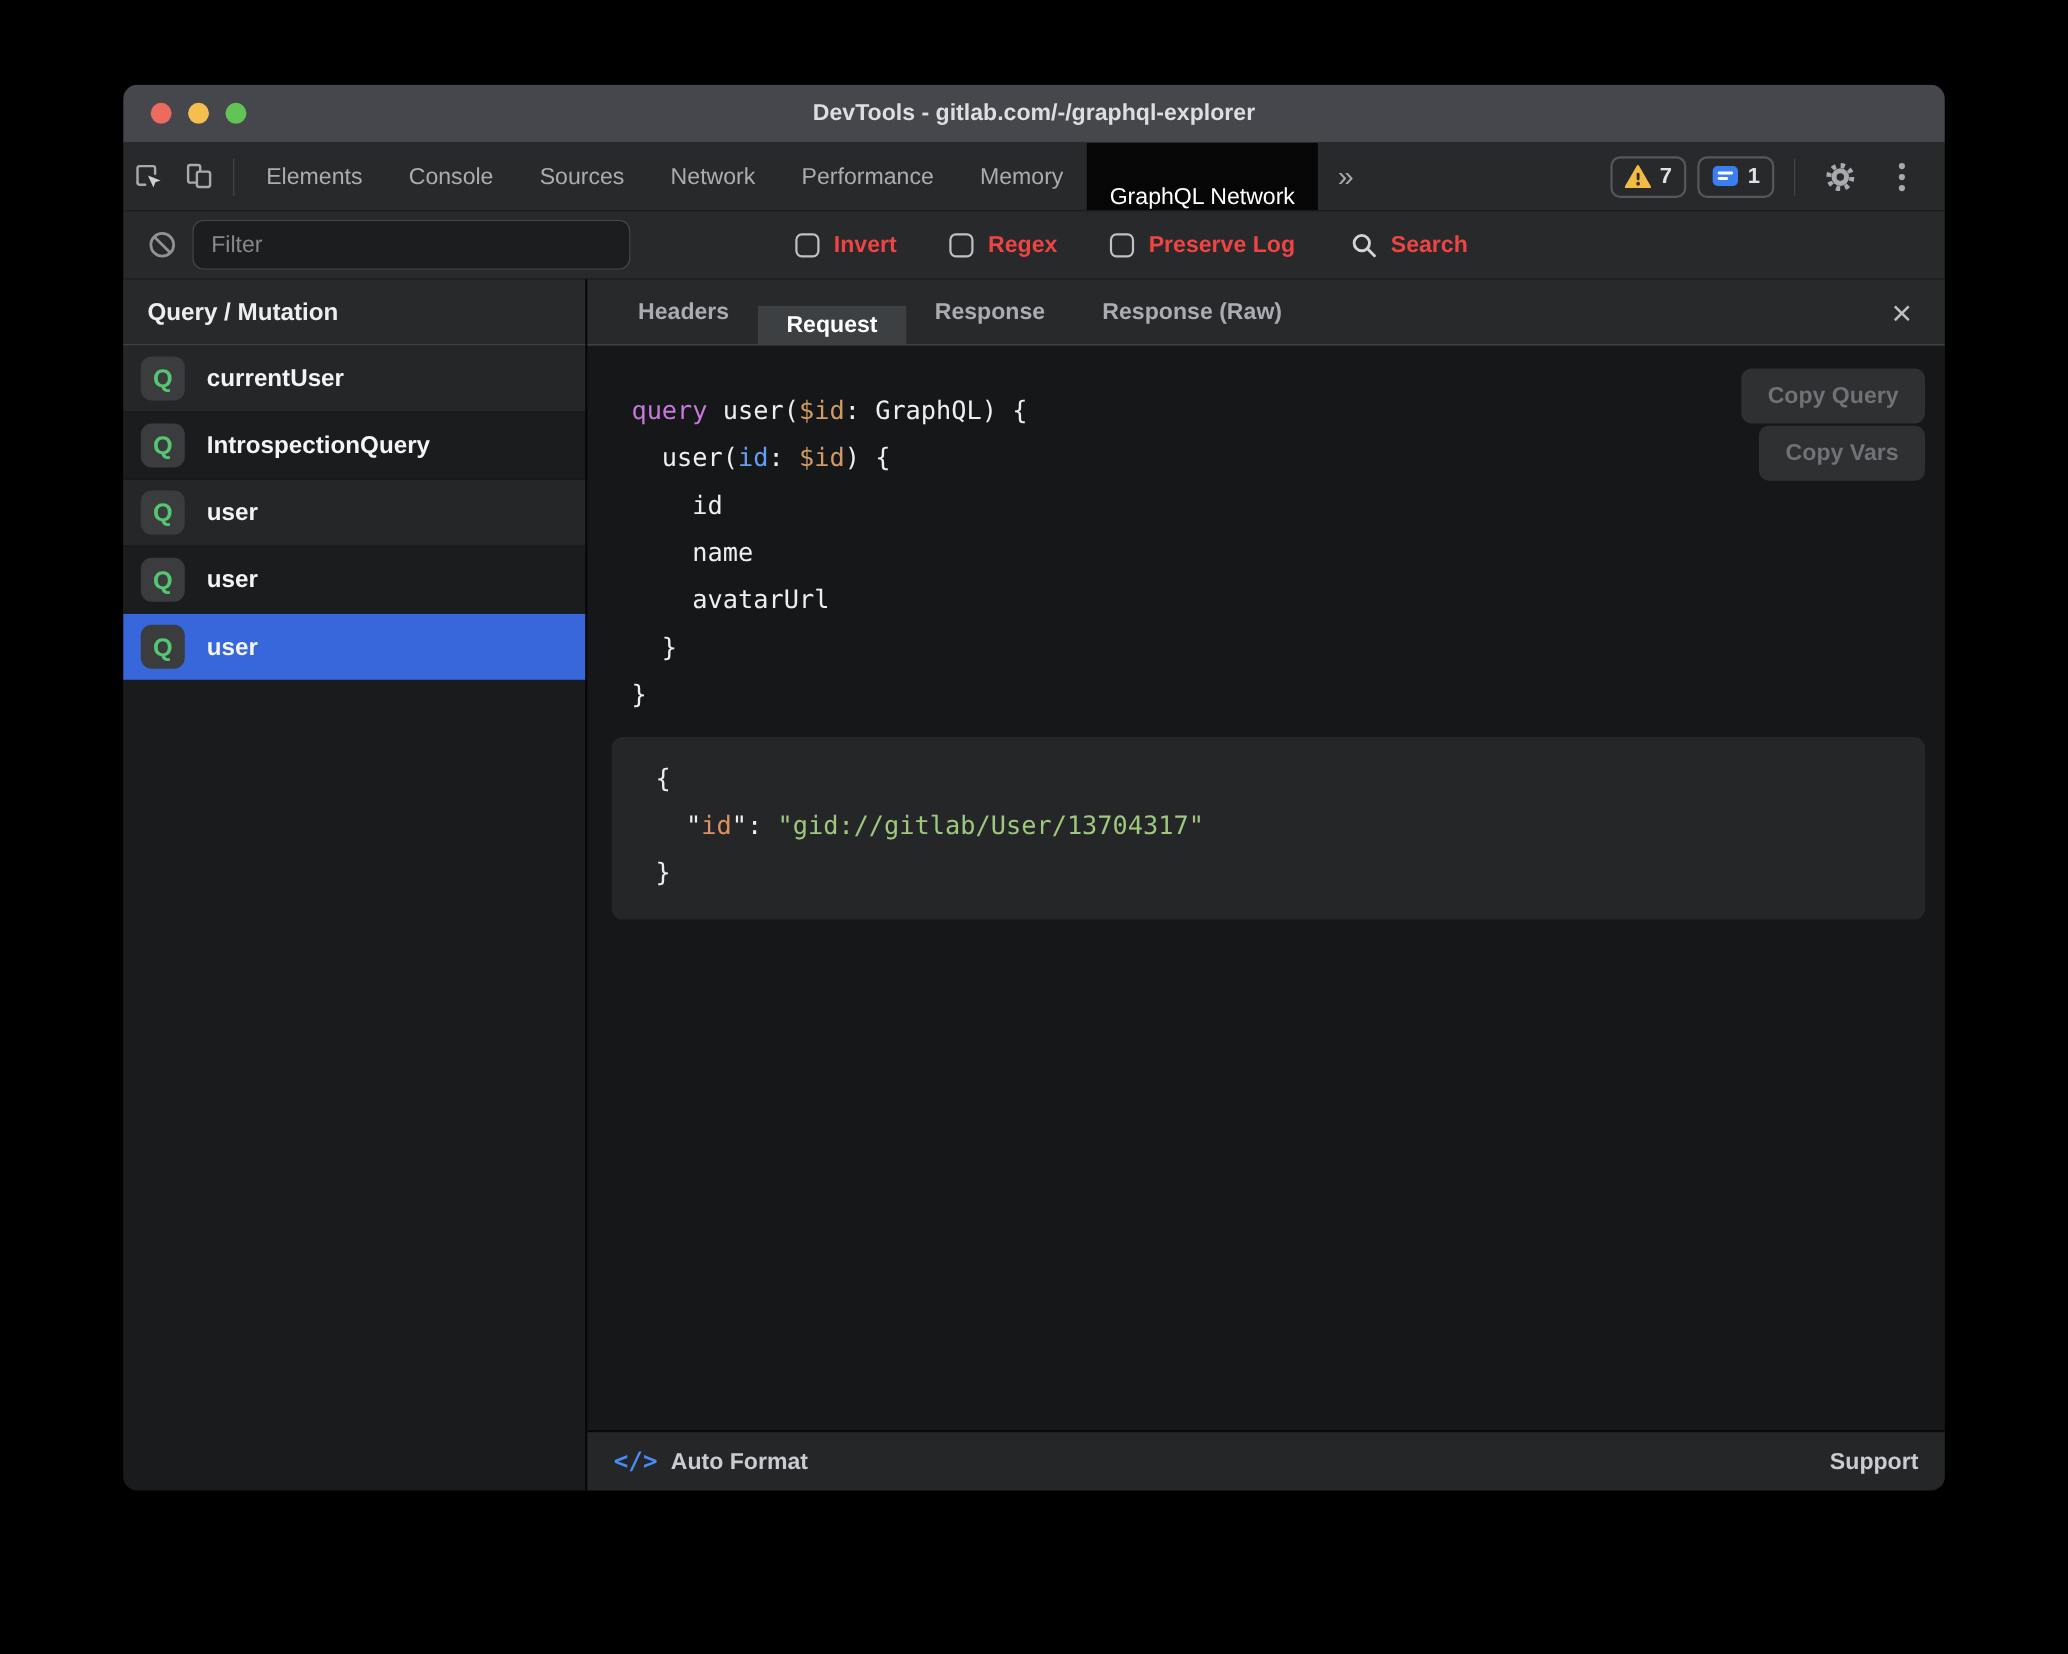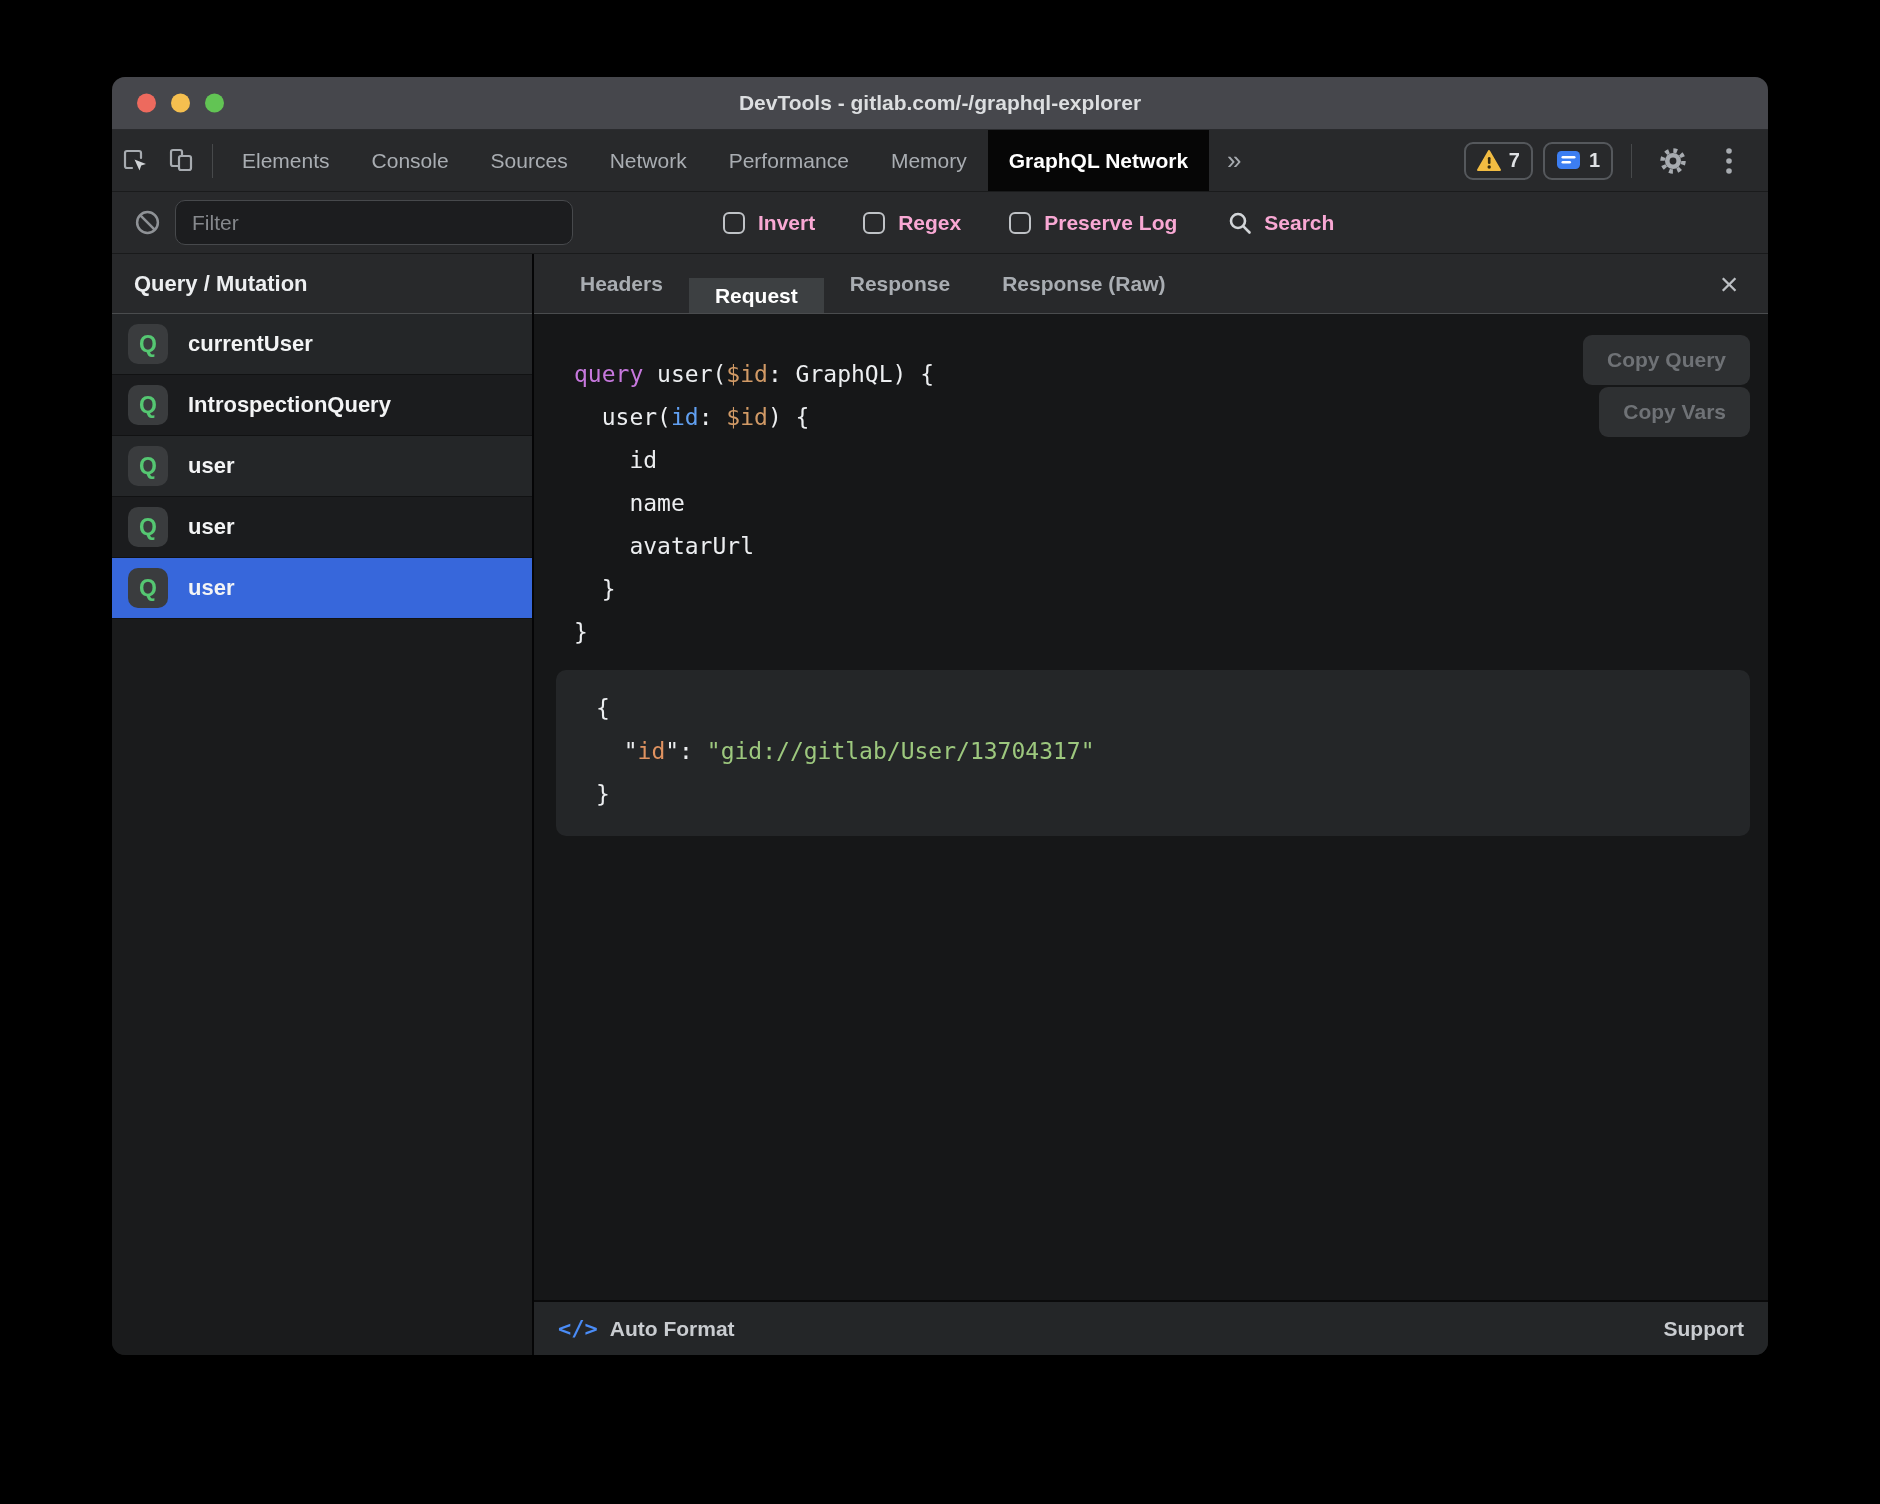--- a/index.html
+++ b/index.html
@@ -17,37 +17,37 @@
   .light.red { background:#ed6a5e; } .light.yellow { background:#f5bf4f; } .light.green { background:#62c454; }
   .title { color:#dcdee0; font-size:21px; font-weight:700; }
 
   
   .toolbar { height:62px; flex:none; background:#28292b; border-bottom:1px solid #1a1b1c;
     display:flex; align-items:center; }
   .icon-btn { width:46px; height:46px; display:flex; align-items:center; justify-content:center; flex:none; }
   .tb-divider { width:1px; height:34px; background:#47494b; margin:0 8px; flex:none; }
   .tabs { display:flex; align-items:stretch; height:100%; }
   .tab { padding:0 21px; display:flex; align-items:center; font-size:21px; color:#a9adb2; white-space:nowrap; }
-  .tab.active { background:#060606; color:#fff; font-weight:700; }
+  .tab.active { background:#060606; color:#fff; font-weight:400;align-items:flex-end; }
   .overflow { display:flex; align-items:center; padding:0 18px; color:#a7abb0; font-size:26px; }
   .tb-right { margin-left:auto; display:flex; align-items:center; gap:10px; padding-right:16px; }
   .badge { border:2px solid #55585c; border-radius:9px; height:38px; padding:0 11px;
     display:flex; align-items:center; gap:8px; color:#dfe1e4; font-size:20px; font-weight:700; }
 
   
   .filterrow { height:62px; flex:none; background:#28292b; border-bottom:1px solid #191a1b;
     display:flex; align-items:center; }
   .block-btn { margin:0 14px 0 22px; display:flex; }
   .filter-input { width:398px; height:45px; border-radius:10px; background:#1c1d1f; border:1px solid #47494c;
     padding:0 16px; font-size:21px; color:#e6e7e9; outline:none; font-family:"Liberation Sans",sans-serif; }
   .filter-input::placeholder { color:#85888c; }
   .filter-opts { display:flex; align-items:center; gap:48px; margin-left:150px; }
   .chk { display:flex; align-items:center; gap:13px; cursor:default; }
   .chk .box { width:22px; height:22px; border:2px solid #bfc2c6; border-radius:6px; background:transparent; }
-  .chk-label, .search-label { font-size:21px; font-weight:700; color:#f9a8d4; white-space:nowrap; }
+  .chk-label, .search-label { font-size:21px; font-weight:700; color:#ef4444; white-space:nowrap; }
   .search-group { display:flex; align-items:center; gap:11px; margin-left:50px; }
 
   
   .main { flex:1; display:flex; min-height:0; }
   .sidebar { width:422px; flex:none; background:#1a1b1c; border-right:2px solid #050506;
     display:flex; flex-direction:column; }
   .side-header { height:60px; flex:none; background:#28292b; border-bottom:1px solid #4a4c4e;
     display:flex; align-items:center; padding-left:22px; font-size:22px; font-weight:700; color:#eceef0; }
   .side-row { height:61px; flex:none; display:flex; align-items:center; padding-left:16px; gap:20px;
     border-bottom:1px solid #111213; }

